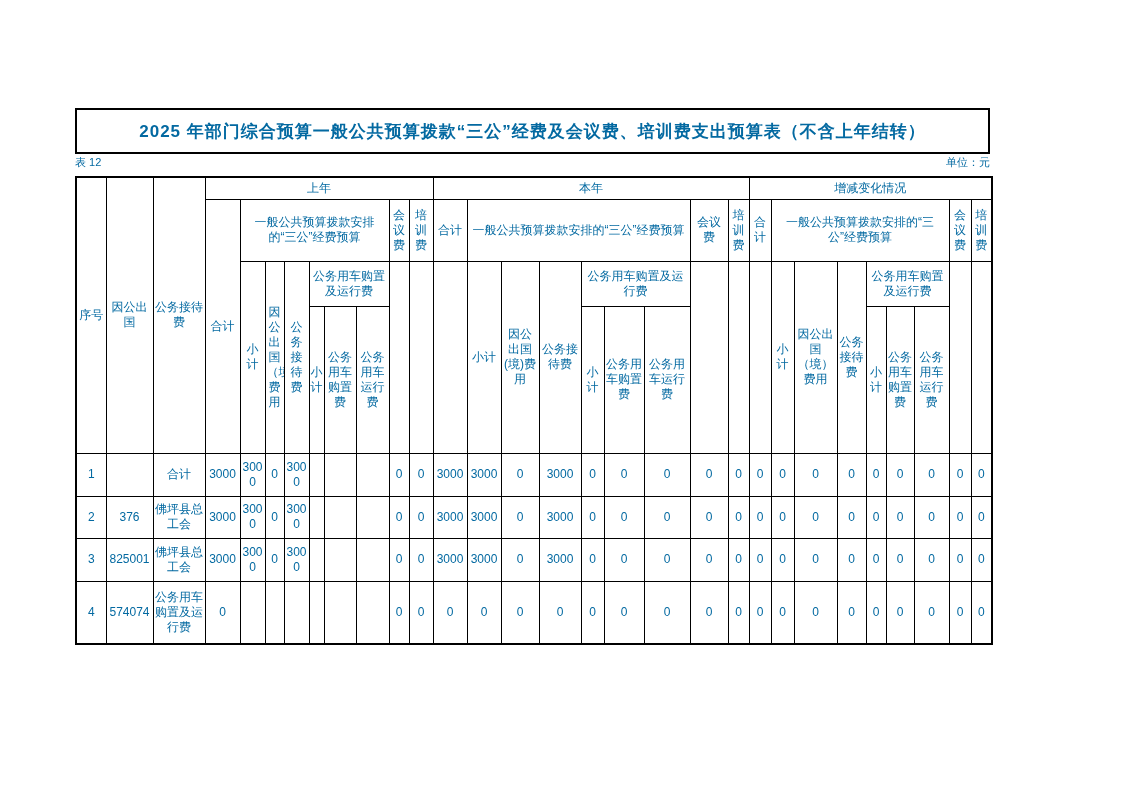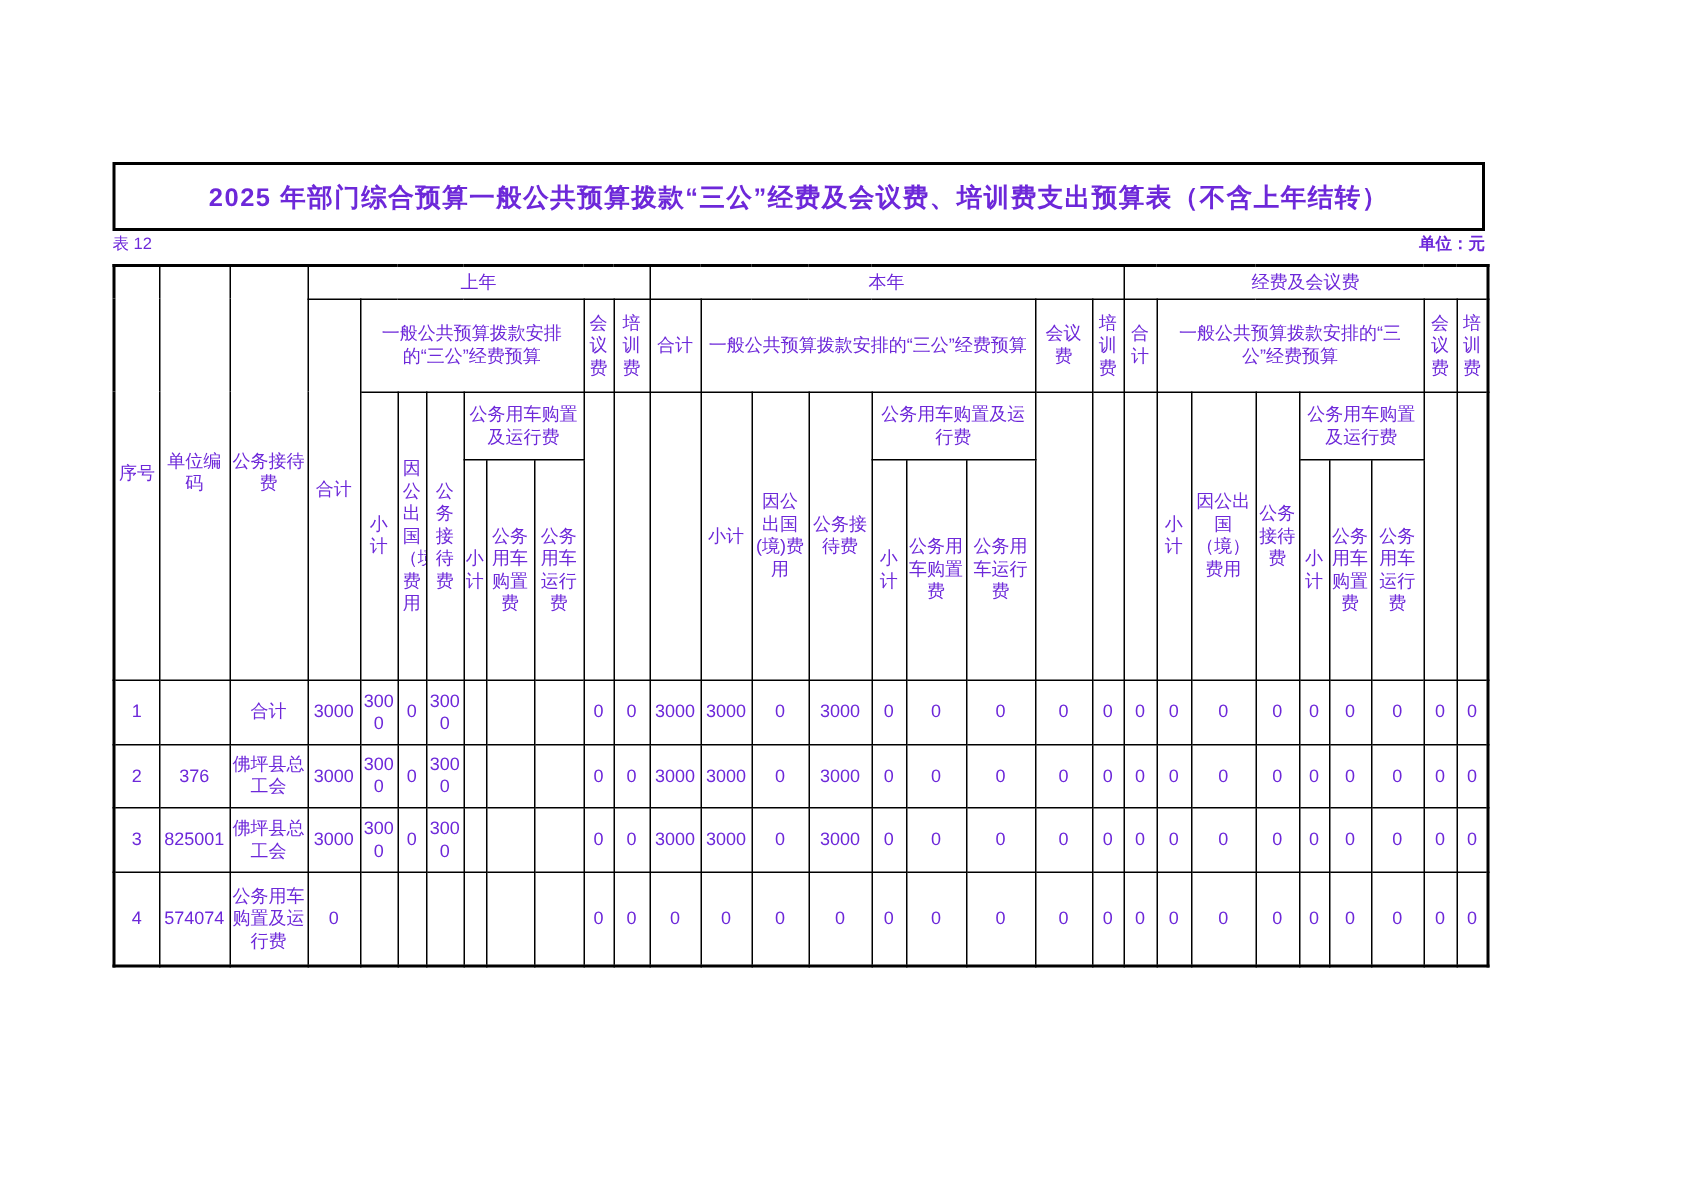--- a/index.html
+++ b/index.html
@@ -1,21 +1,21 @@
 <!DOCTYPE html>
 <html><head>
 <meta charset="utf-8">
 <style>
   html, body { margin: 0; padding: 0; background: #ffffff; }
   .page {
     position: relative;
     width: 1121px;
     height: 792px;
     background: #ffffff;
-    color: #6d28d9;
+    color: #0369a1;
     font-family: "Liberation Sans", "DejaVu Sans", sans-serif;
   }
   .title-box {
     position: absolute;
     left: 75px;
     top: 108px;
     width: 911px;
     height: 42px;
     border: 2px solid #000;
     display: flex;
@@ -31,21 +31,21 @@
   .meta-row {
     position: absolute;
     left: 75px;
     top: 155px;
     width: 915px;
     display: flex;
     justify-content: space-between;
     align-items: flex-end;
     font-size: 11px;
   }
-  .unit-label { font-weight: bold; margin-left: 22px; }
+  .unit-label { font-weight: normal; margin-left: 22px; }
   table.budget {
     position: absolute;
     left: 75px;
     top: 176px;
     border-collapse: collapse;
     table-layout: fixed;
     width: 916px;
     border: 2px solid #000;
   }
   table.budget th, table.budget td {
@@ -112,25 +112,25 @@
         <col style="width:20px">
         <col style="width:28px">
         <col style="width:35px">
         <col style="width:22px">
         <col style="width:21px">
     </colgroup>
 
     <tbody>
         <tr class="hA">
       <th rowspan="4">序号</th>
-      <th rowspan="4">单位编码</th>
+      <th rowspan="4">因公出国</th>
       <th rowspan="4">公务接待费</th>
       <th colspan="9">上年</th>
       <th colspan="9">本年</th>
-      <th colspan="9">经费及会议费</th>
+      <th colspan="9">增减变化情况</th>
     </tr>
 
     <tr class="hB">
       <th rowspan="3">合计</th>
       <th colspan="6">一般公共预算拨款安排的“三公”经费预算</th>
       <th>会议费</th>
       <th>培训费</th>
       <th>合计</th>
       <th colspan="6">一般公共预算拨款安排的“三公”经费预算</th>
       <th>会议费</th>

